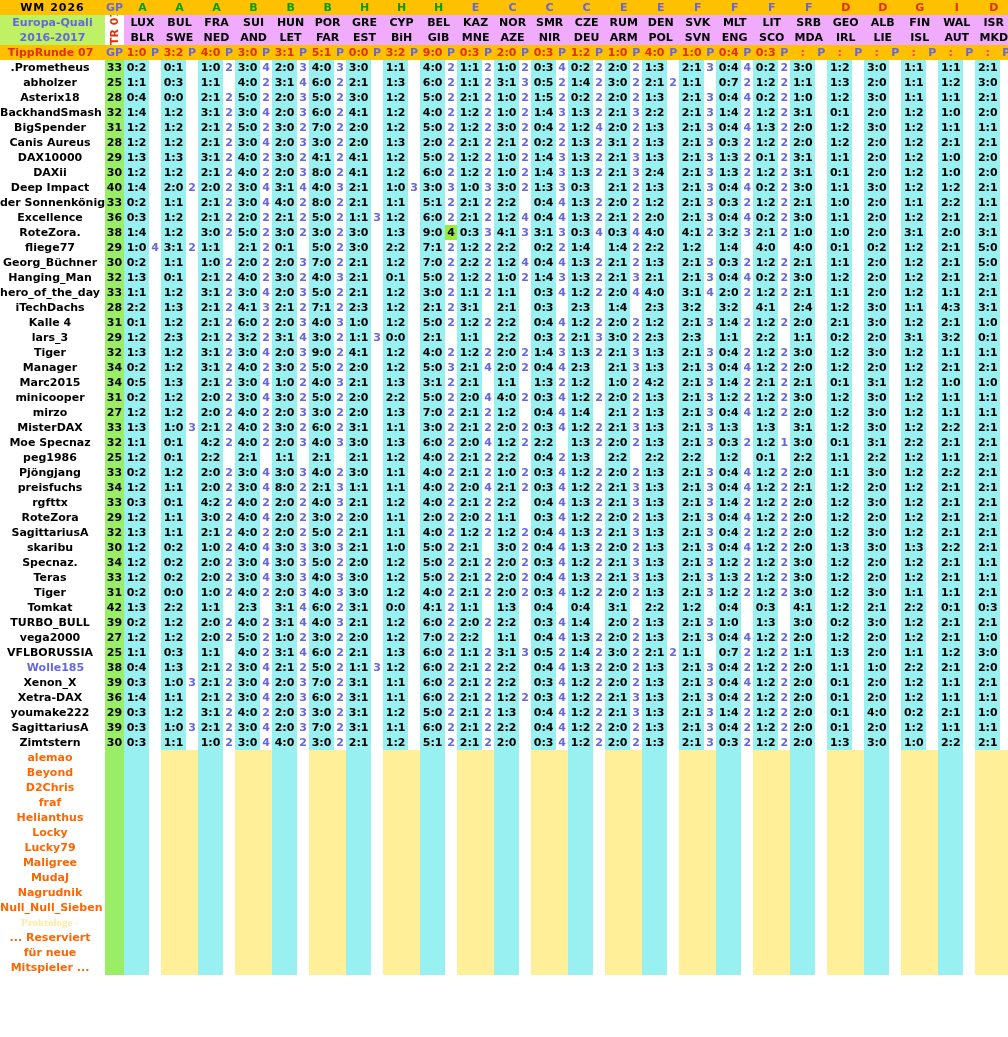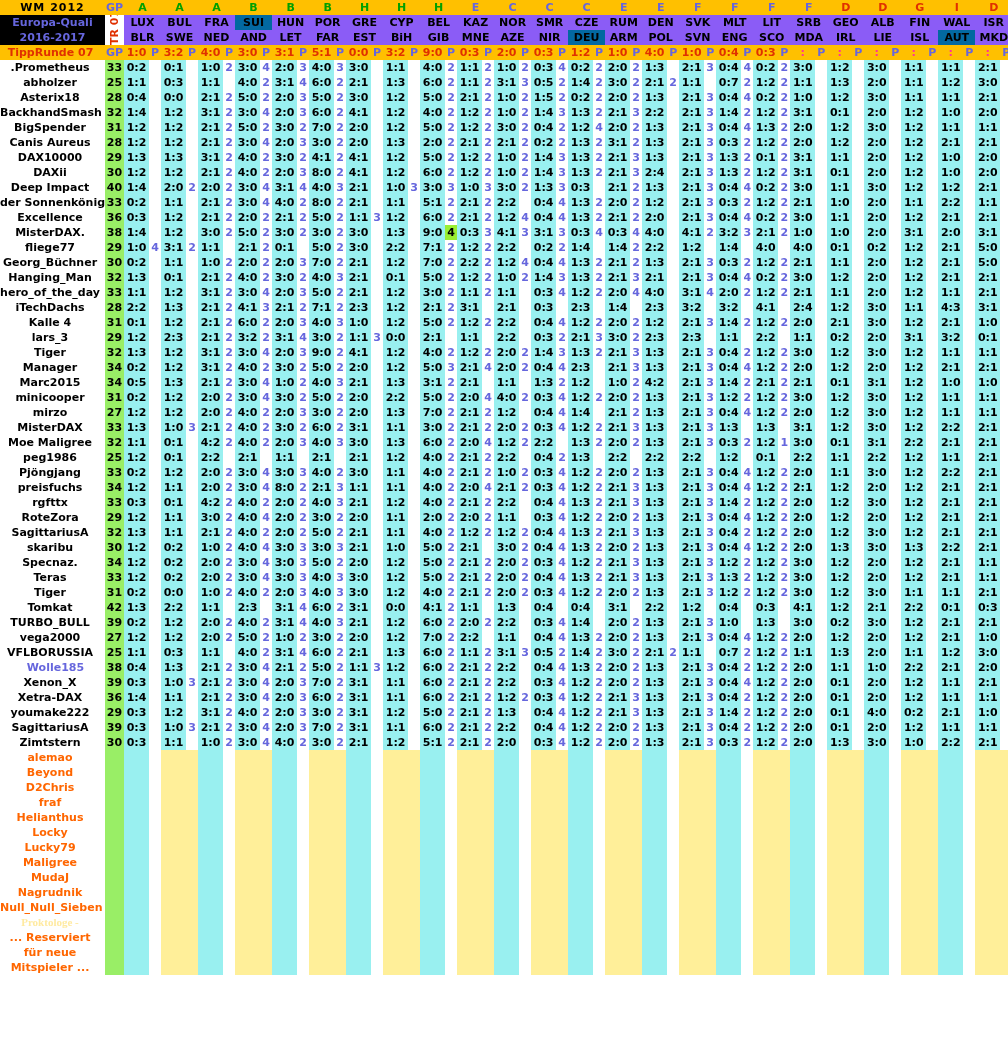--- a/index.html
+++ b/index.html
@@ -34,21 +34,21 @@
     vertical-align: middle;
   }
 
   .title-main {
     background: #ffc000;
     color: #000000;
     font-size: 12px;
     letter-spacing: 1px;
   }
   .title-sub {
-    background: #000000;
+    background: #bef264;
     color: #6666dd;
     font-size: 12px;
   }
   .title-round {
     background: #ffc000;
     color: #e03000;
     font-size: 12px;
     text-align: right;
     padding-right: 4px !important;
   }
@@ -66,25 +66,25 @@
     font-size: 11px;
   }
   .grp-letter { font-size: 11px; background: #ffc000; }
   .g-A { color: #00a000; } .g-B { color: #00a000; }
   .g-H { color: #00a000; } .g-C { color: #6666dd; }
   .g-E { color: #6666dd; } .g-F { color: #6666dd; }
   .g-D { color: #e03000; } .g-G { color: #e03000; }
   .g-I { color: #e03000; }
 
   .team-cell {
-    background: #8b5cf6;
+    background: #f0abfc;
     color: #000000;
     font-size: 11px;
   }
-  .team-cell.hl { background: #0369a1; }
+  .team-cell.hl { background: #f0abfc; }
 
   .res-score { background: #ffc000; color: #e03000; font-size: 11px; }
   .res-score.empty { color: #ff3399; }
   .res-p { background: #ffc000; color: #6666dd; font-size: 11px; }
 
   
   .name-cell {
     background: #ffffff;
     color: #000000;
     text-align: right;
@@ -159,21 +159,21 @@
         <col style="width: 12px;">
         <col style="width: 25px;">
         <col style="width: 12px;">
         <col style="width: 25px;">
         <col style="width: 12px;">
         <col style="width: 25px;">
         <col style="width: 12px;">
       </colgroup>
     <thead>
       <tr id="row-group">
-          <td class="title-main">WM 2012</td>
+          <td class="title-main">WM 2026</td>
           <td class="gp-head">GP</td>
           <td colspan="2" class="grp-letter g-A">A</td>
           <td colspan="2" class="grp-letter g-A">A</td>
           <td colspan="2" class="grp-letter g-A">A</td>
           <td colspan="2" class="grp-letter g-B">B</td>
           <td colspan="2" class="grp-letter g-B">B</td>
           <td colspan="2" class="grp-letter g-B">B</td>
           <td colspan="2" class="grp-letter g-H">H</td>
           <td colspan="2" class="grp-letter g-H">H</td>
           <td colspan="2" class="grp-letter g-H">H</td>
@@ -868,21 +868,21 @@
           <td class="tip">2:0</td>
           <td class="pts none"></td>
           <td class="tip">1:2</td>
           <td class="pts none"></td>
           <td class="tip">2:1</td>
           <td class="pts none"></td>
           <td class="tip">2:1</td>
           <td class="pts none"></td>
         </tr>
         <tr>
-          <td class="name-cell">MisterDAX.</td>
+          <td class="name-cell">RoteZora.</td>
           <td class="gp-cell">38</td>
           <td class="tip">1:4</td>
           <td class="pts none"></td>
           <td class="tip">1:2</td>
           <td class="pts none"></td>
           <td class="tip">3:0</td>
           <td class="pts">2</td>
           <td class="tip">5:0</td>
           <td class="pts">2</td>
           <td class="tip">3:0</td>
@@ -1596,21 +1596,21 @@
           <td class="tip">3:0</td>
           <td class="pts none"></td>
           <td class="tip">1:2</td>
           <td class="pts none"></td>
           <td class="tip">2:2</td>
           <td class="pts none"></td>
           <td class="tip">2:1</td>
           <td class="pts none"></td>
         </tr>
         <tr>
-          <td class="name-cell">Moe Maligree</td>
+          <td class="name-cell">Moe Specnaz</td>
           <td class="gp-cell">32</td>
           <td class="tip">1:1</td>
           <td class="pts none"></td>
           <td class="tip">0:1</td>
           <td class="pts none"></td>
           <td class="tip">4:2</td>
           <td class="pts">2</td>
           <td class="tip">4:0</td>
           <td class="pts">2</td>
           <td class="tip">2:0</td>

